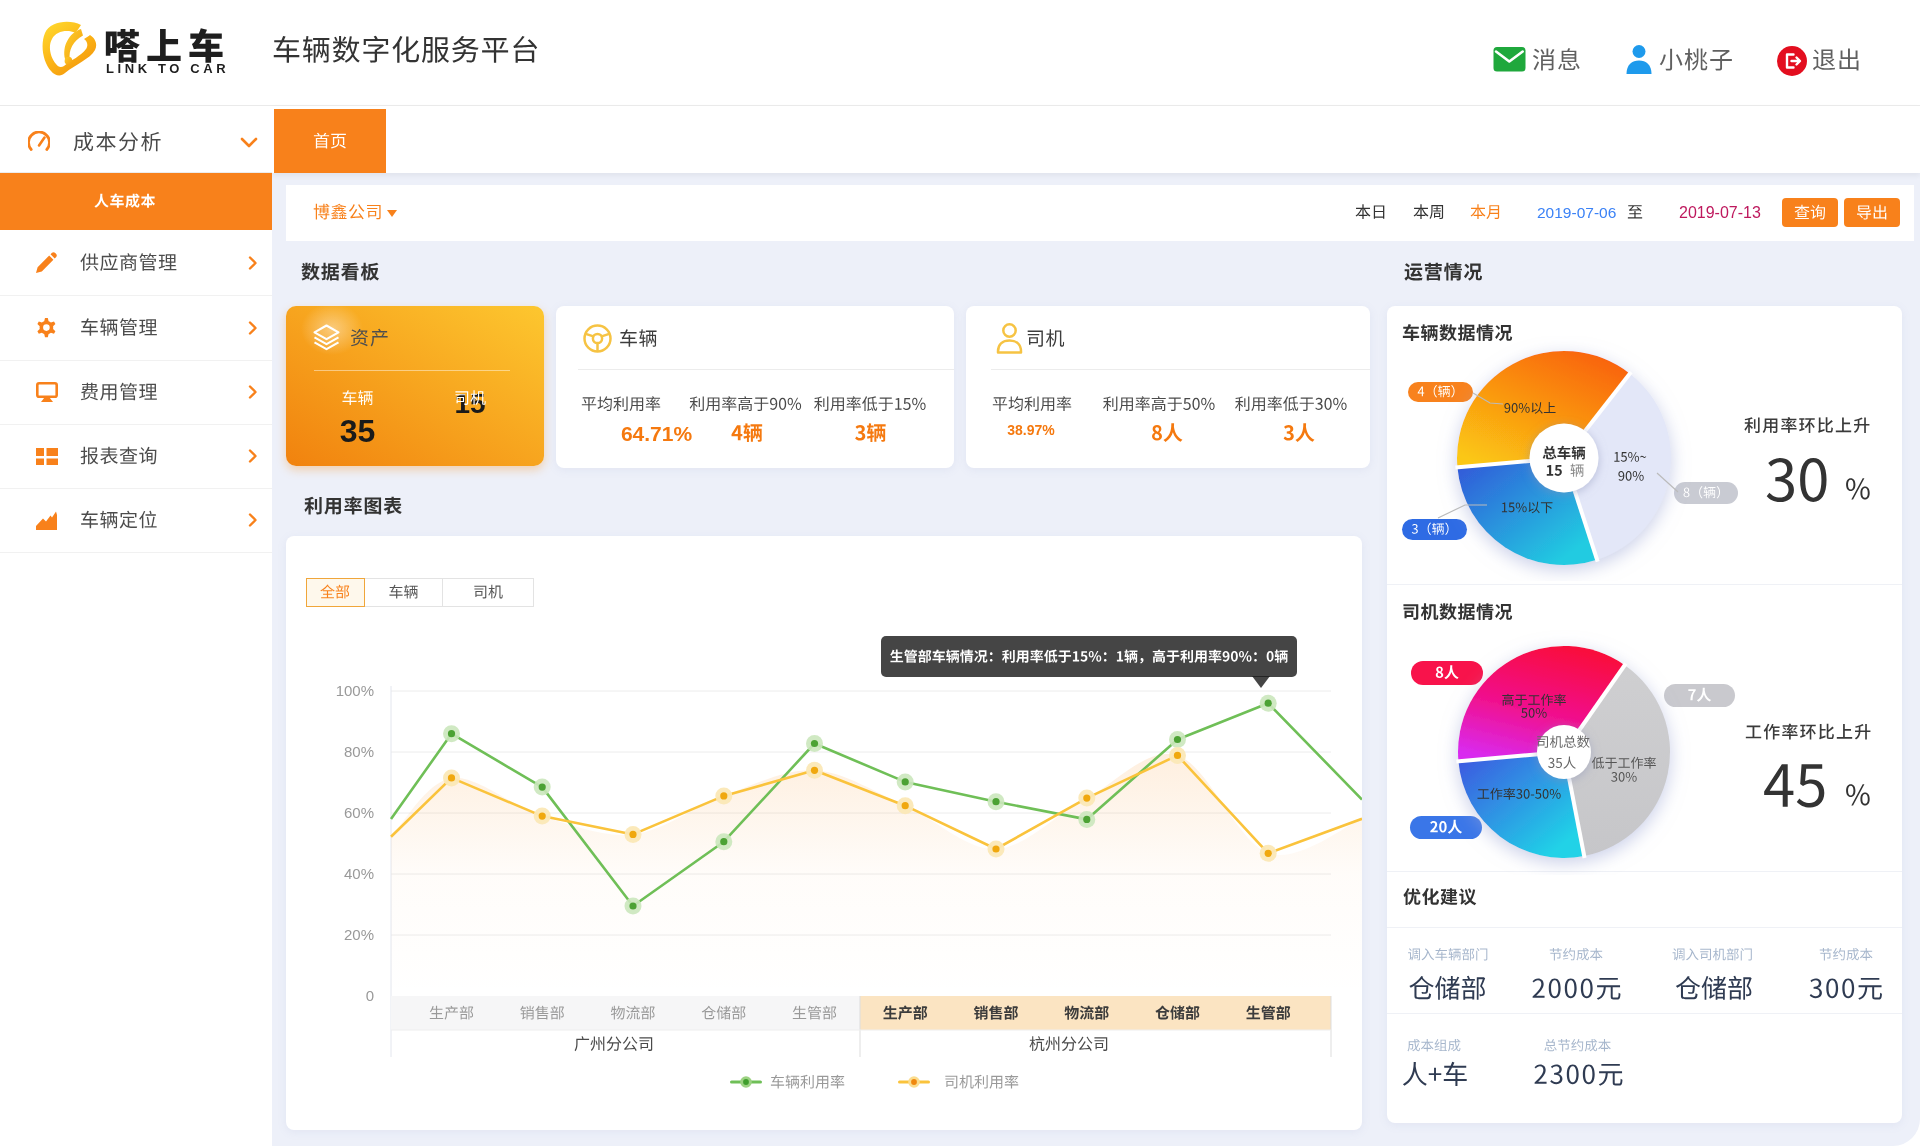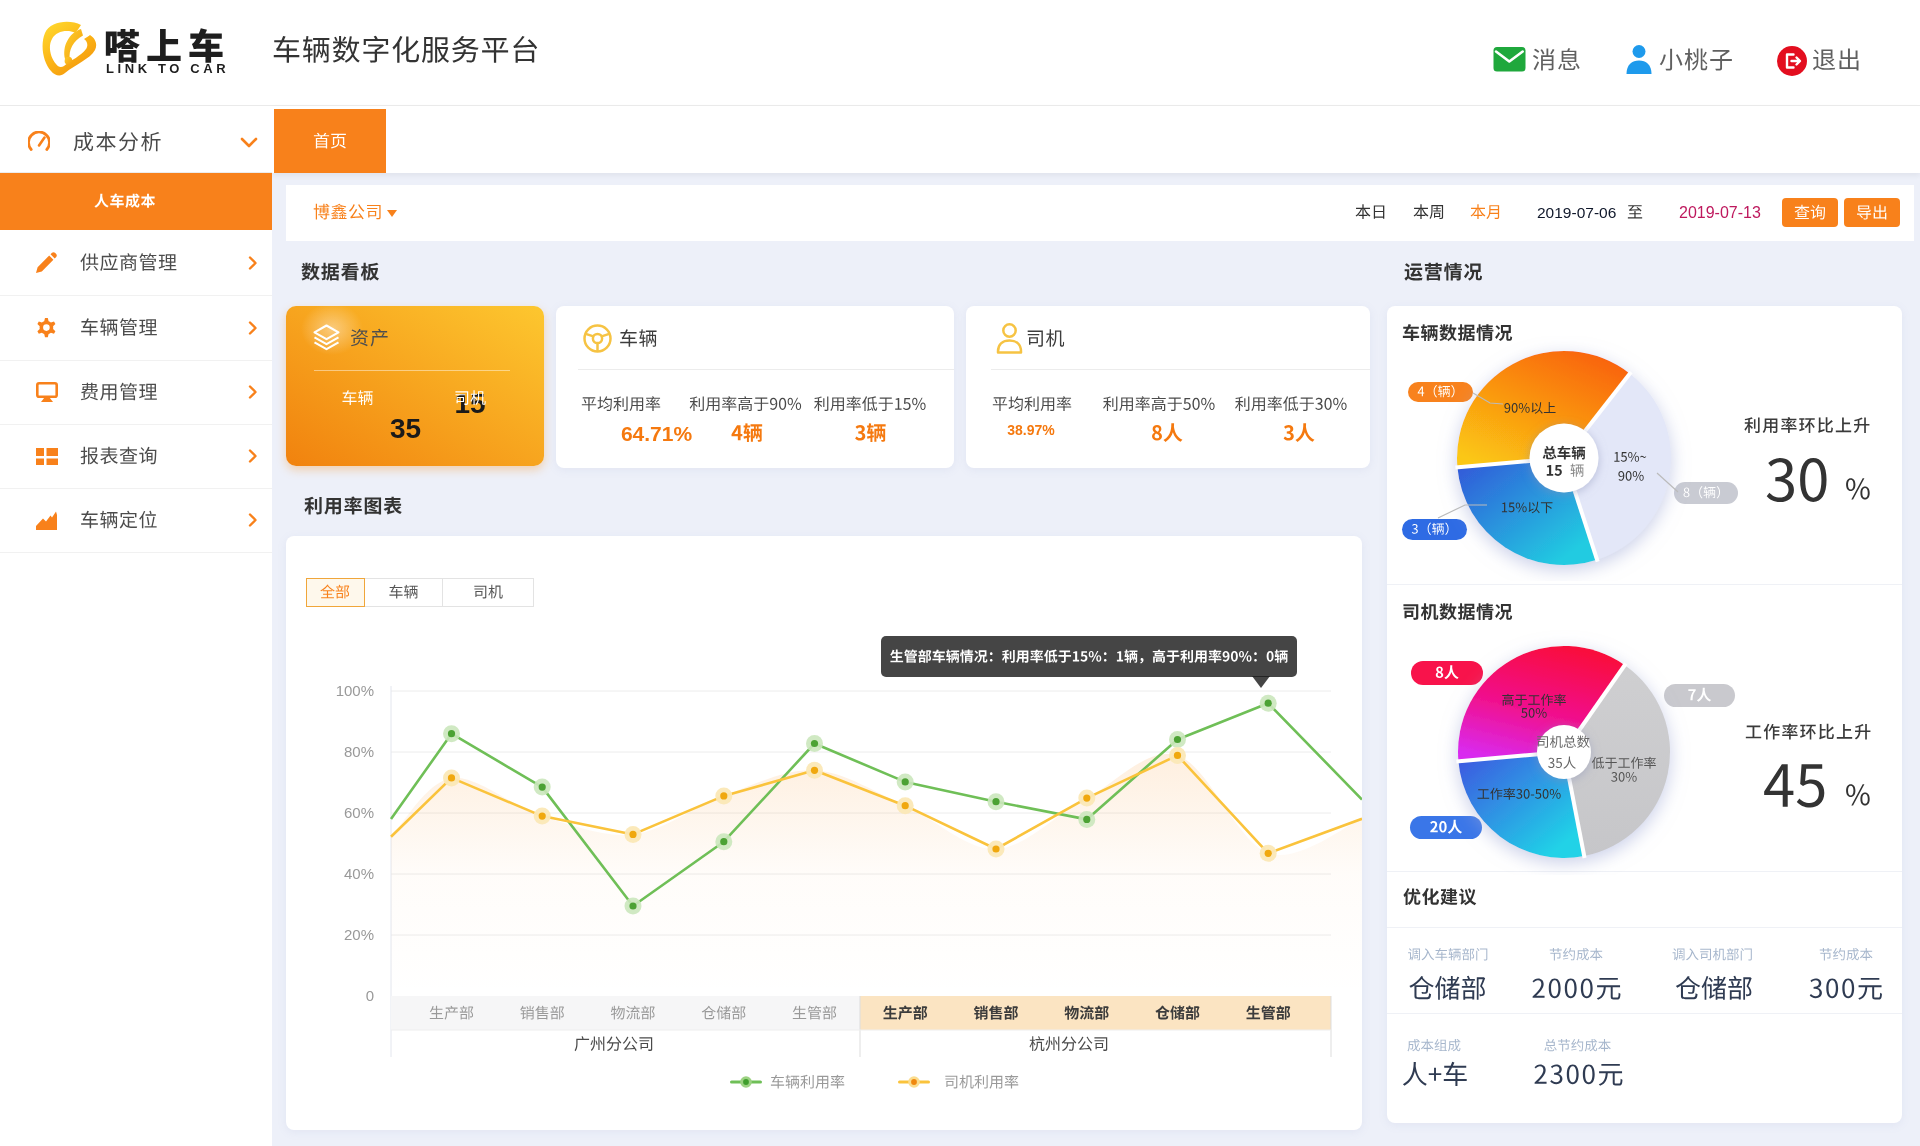--- a/index.html
+++ b/index.html
@@ -1,13 +1,13 @@
 <!DOCTYPE html>
 <html><head><meta charset="utf-8"><style>html,body{margin:0;padding:0;background:#fff;}*{box-sizing:content-box;}body{font-family:"Liberation Sans",sans-serif;width:1920px;height:1146px;overflow:hidden;}</style></head><body>
-<div style="position:relative;width:1920px;height:1146px;overflow:hidden;">
+<div style="position:relative;width:1920px;height:1146px;overflow:hidden;border-radius:27px;">
     <svg width="0" height="0" style="position:absolute">
       <defs>
         <path id="r9996" d="M243 312H755V210H243ZM243 373V472H755V373ZM243 150H755V44H243ZM228 815C259 782 294 736 313 702H54V632H456C450 602 442 568 433 539H168V-80H243V-23H755V-80H833V539H512L546 632H949V702H696C725 737 757 779 785 820L702 842C681 800 643 742 611 702H345L389 725C370 758 331 808 294 844Z"></path>
         <path id="r9875" d="M464 462V281C464 174 421 55 50 -19C66 -35 87 -64 96 -80C485 4 541 143 541 280V462ZM545 110C661 56 812 -27 885 -83L932 -23C854 32 703 111 589 161ZM171 595V128H248V525H760V130H839V595H478C497 630 517 673 535 715H935V785H74V715H449C437 676 419 631 403 595Z"></path>
         <path id="k55d2" d="M719 846V768H595V846H462V768H369V644H462V580H567C510 523 433 469 353 429V774H51V99H180V180H353V350C370 331 386 310 396 296C426 311 456 327 485 345V292H814V353C844 333 874 314 902 299C924 330 967 380 996 405C910 441 798 502 722 555L740 580H853V644H968V768H853V846ZM180 641H225V314H180ZM612 631 595 610V644H719V588ZM578 410C603 430 628 452 651 475C676 454 704 432 734 410ZM408 260V-95H543V-65H759V-95H901V260ZM543 55V139H759V55Z"></path>
         <path id="k4e0a" d="M390 844V102H39V-45H962V102H547V421H891V568H547V844Z"></path>
         <path id="k8f66" d="M163 280C172 290 232 296 283 296H485V209H41V67H485V-95H642V67H960V209H642V296H873V434H642V553H485V434H314C344 477 375 525 405 576H939V716H480C497 751 513 788 528 824L356 867C340 816 321 764 300 716H65V576H232C214 542 199 517 189 504C159 461 140 439 109 429C128 387 155 310 163 280Z"></path>
         <path id="r8f66" d="M168 321C178 330 216 336 276 336H507V184H61V110H507V-80H586V110H942V184H586V336H858V407H586V560H507V407H250C292 470 336 543 376 622H924V695H412C432 737 451 779 468 822L383 845C366 795 345 743 323 695H77V622H289C255 554 225 500 210 478C182 434 162 404 140 398C150 377 164 338 168 321Z"></path>
         <path id="r8f86" d="M409 559V-78H476V493H565C562 383 549 234 480 131C494 121 514 103 523 90C563 152 588 225 602 298C619 262 633 226 640 199L681 232C670 269 643 330 615 379C619 419 621 458 622 493H712C711 379 701 220 637 113C651 104 671 85 680 72C719 138 742 218 754 297C782 238 807 176 819 133L859 163V6C859 -7 856 -11 843 -11C829 -12 787 -12 739 -11C747 -28 757 -55 759 -72C821 -72 865 -72 890 -61C916 -50 923 -31 923 5V559H770V705H950V776H389V705H565V559ZM623 705H712V559H623ZM859 493V178C840 233 802 315 765 383C768 422 769 459 770 493ZM71 330C79 338 108 344 140 344H219V207C151 191 89 177 40 167L57 96L219 137V-76H284V154L375 178L369 242L284 222V344H365V413H284V565H219V413H135C159 484 182 567 200 654H364V720H212C219 756 225 793 229 828L159 839C156 800 151 759 144 720H47V654H132C116 571 98 502 89 476C76 431 64 398 48 393C56 376 67 344 71 330Z"></path>
         <path id="r6570" d="M443 821C425 782 393 723 368 688L417 664C443 697 477 747 506 793ZM88 793C114 751 141 696 150 661L207 686C198 722 171 776 143 815ZM410 260C387 208 355 164 317 126C279 145 240 164 203 180C217 204 233 231 247 260ZM110 153C159 134 214 109 264 83C200 37 123 5 41 -14C54 -28 70 -54 77 -72C169 -47 254 -8 326 50C359 30 389 11 412 -6L460 43C437 59 408 77 375 95C428 152 470 222 495 309L454 326L442 323H278L300 375L233 387C226 367 216 345 206 323H70V260H175C154 220 131 183 110 153ZM257 841V654H50V592H234C186 527 109 465 39 435C54 421 71 395 80 378C141 411 207 467 257 526V404H327V540C375 505 436 458 461 435L503 489C479 506 391 562 342 592H531V654H327V841ZM629 832C604 656 559 488 481 383C497 373 526 349 538 337C564 374 586 418 606 467C628 369 657 278 694 199C638 104 560 31 451 -22C465 -37 486 -67 493 -83C595 -28 672 41 731 129C781 44 843 -24 921 -71C933 -52 955 -26 972 -12C888 33 822 106 771 198C824 301 858 426 880 576H948V646H663C677 702 689 761 698 821ZM809 576C793 461 769 361 733 276C695 366 667 468 648 576Z"></path>
@@ -169,28 +169,28 @@
     <div style="position:absolute;left:106px;top:61.5px;font-family:'Liberation Sans',sans-serif;font-size:13px;font-weight:bold;letter-spacing:3.6px;color:#1e1e1e;line-height:1;white-space:nowrap;">LINK TO CAR</div>
     <div style="position:absolute;left:0px;top:172px;width:272px;height:58px;background:#F8811B;"></div>
     <div style="position:absolute;left:0px;top:294.5px;width:272px;height:1px;background:#F1F1F1;"></div>
     <div style="position:absolute;left:0px;top:359.5px;width:272px;height:1px;background:#F1F1F1;"></div>
     <div style="position:absolute;left:0px;top:424px;width:272px;height:1px;background:#F1F1F1;"></div>
     <div style="position:absolute;left:0px;top:488px;width:272px;height:1px;background:#F1F1F1;"></div>
     <div style="position:absolute;left:0px;top:552px;width:272px;height:1px;background:#F1F1F1;"></div>
     <div style="position:absolute;left:0px;top:171.5px;width:272px;height:1px;background:#ECECEC;"></div>
     <div style="position:absolute;left:286px;top:185px;width:1628px;height:56px;background:#fff;"></div>
     <div style="position:absolute;left:387px;top:209.5px;width:0px;height:0px;border-left:5.5px solid transparent;border-right:5.5px solid transparent;border-top:7px solid #F8811B;"></div>
-    <div style="position:absolute;left:1537px;top:204.75px;font-family:'Liberation Sans',sans-serif;font-size:15.5px;color:#0f172a;line-height:1;white-space:nowrap;">2019-07-06</div>
+    <div style="position:absolute;left:1537px;top:204.75px;font-family:'Liberation Sans',sans-serif;font-size:15.5px;color:#3b82f6;line-height:1;white-space:nowrap;">2019-07-06</div>
     <div style="position:absolute;left:1679px;top:204.75px;font-family:'Liberation Sans',sans-serif;font-size:16px;color:#be185d;line-height:1;white-space:nowrap;">2019-07-13</div>
     <div style="position:absolute;left:1782px;top:198px;width:56px;height:29px;background:#F8811B;border-radius:4px;"></div>
     <div style="position:absolute;left:1844px;top:198px;width:56px;height:29px;background:#F8811B;border-radius:4px;"></div>
     <div style="position:absolute;left:286px;top:306px;width:258px;height:160px;background:linear-gradient(to top right,#F1820E,#FDC72F);border-radius:10px;box-shadow:0 4px 10px rgba(245,150,40,0.35);"></div>
     <div style="position:absolute;left:301px;top:303px;width:62px;height:52px;background:radial-gradient(closest-side,rgba(255,255,255,0.42),rgba(255,255,255,0));"></div>
     <div style="position:absolute;left:314px;top:370px;width:196px;height:1px;background:rgba(255,255,255,0.45);"></div>
-    <div style="position:absolute;left:357.5px;top:414.5px;font-family:'Liberation Sans',sans-serif;font-size:28px;font-weight:bold;color:#1a1a1a;line-height:1;white-space:nowrap;transform:translateX(-50%);margin-left:48px;">35</div>
+    <div style="position:absolute;left:357.5px;top:414.5px;font-family:'Liberation Sans',sans-serif;font-size:32px;font-weight:bold;color:#1a1a1a;line-height:1;white-space:nowrap;transform:translateX(-50%);">35</div>
     <div style="position:absolute;left:470px;top:390px;font-family:'Liberation Sans',sans-serif;font-size:28px;font-weight:bold;color:#1a1a1a;line-height:1;white-space:nowrap;transform:translateX(-50%);">15</div>
     <div style="position:absolute;left:556px;top:306px;width:398px;height:162px;background:#fff;border-radius:8px;box-shadow:0 2px 10px rgba(130,140,190,0.10);"></div>
     <div style="position:absolute;left:578px;top:369px;width:376px;height:1px;background:#ECECEC;"></div>
     <div style="position:absolute;left:620.5px;top:422.5px;font-family:'Liberation Sans',sans-serif;font-size:21px;font-weight:bold;color:#F5790F;line-height:1;white-space:nowrap;transform:translateX(-50%);margin-left:36px;">64.71%</div>
     <div style="position:absolute;left:966px;top:306px;width:404px;height:162px;background:#fff;border-radius:8px;box-shadow:0 2px 10px rgba(130,140,190,0.10);"></div>
     <div style="position:absolute;left:991px;top:369px;width:379px;height:1px;background:#ECECEC;"></div>
     <div style="position:absolute;left:1031px;top:422.5px;font-family:'Liberation Sans',sans-serif;font-size:14px;font-weight:bold;color:#F5790F;line-height:1;white-space:nowrap;transform:translateX(-50%);">38.97%</div>
     <div style="position:absolute;left:286px;top:536px;width:1076px;height:594px;background:#fff;border-radius:8px;box-shadow:0 2px 10px rgba(130,140,190,0.10);"></div>
     <div style="position:absolute;left:305.5px;top:578px;width:59px;height:28.5px;background:#FEF8EC;border:1px solid #F0A63A;box-sizing:border-box;"></div>
     <div style="position:absolute;left:364.5px;top:578px;width:78.5px;height:28.5px;background:#fff;border:1px solid #E3E3E3;border-left:none;box-sizing:border-box;"></div>

